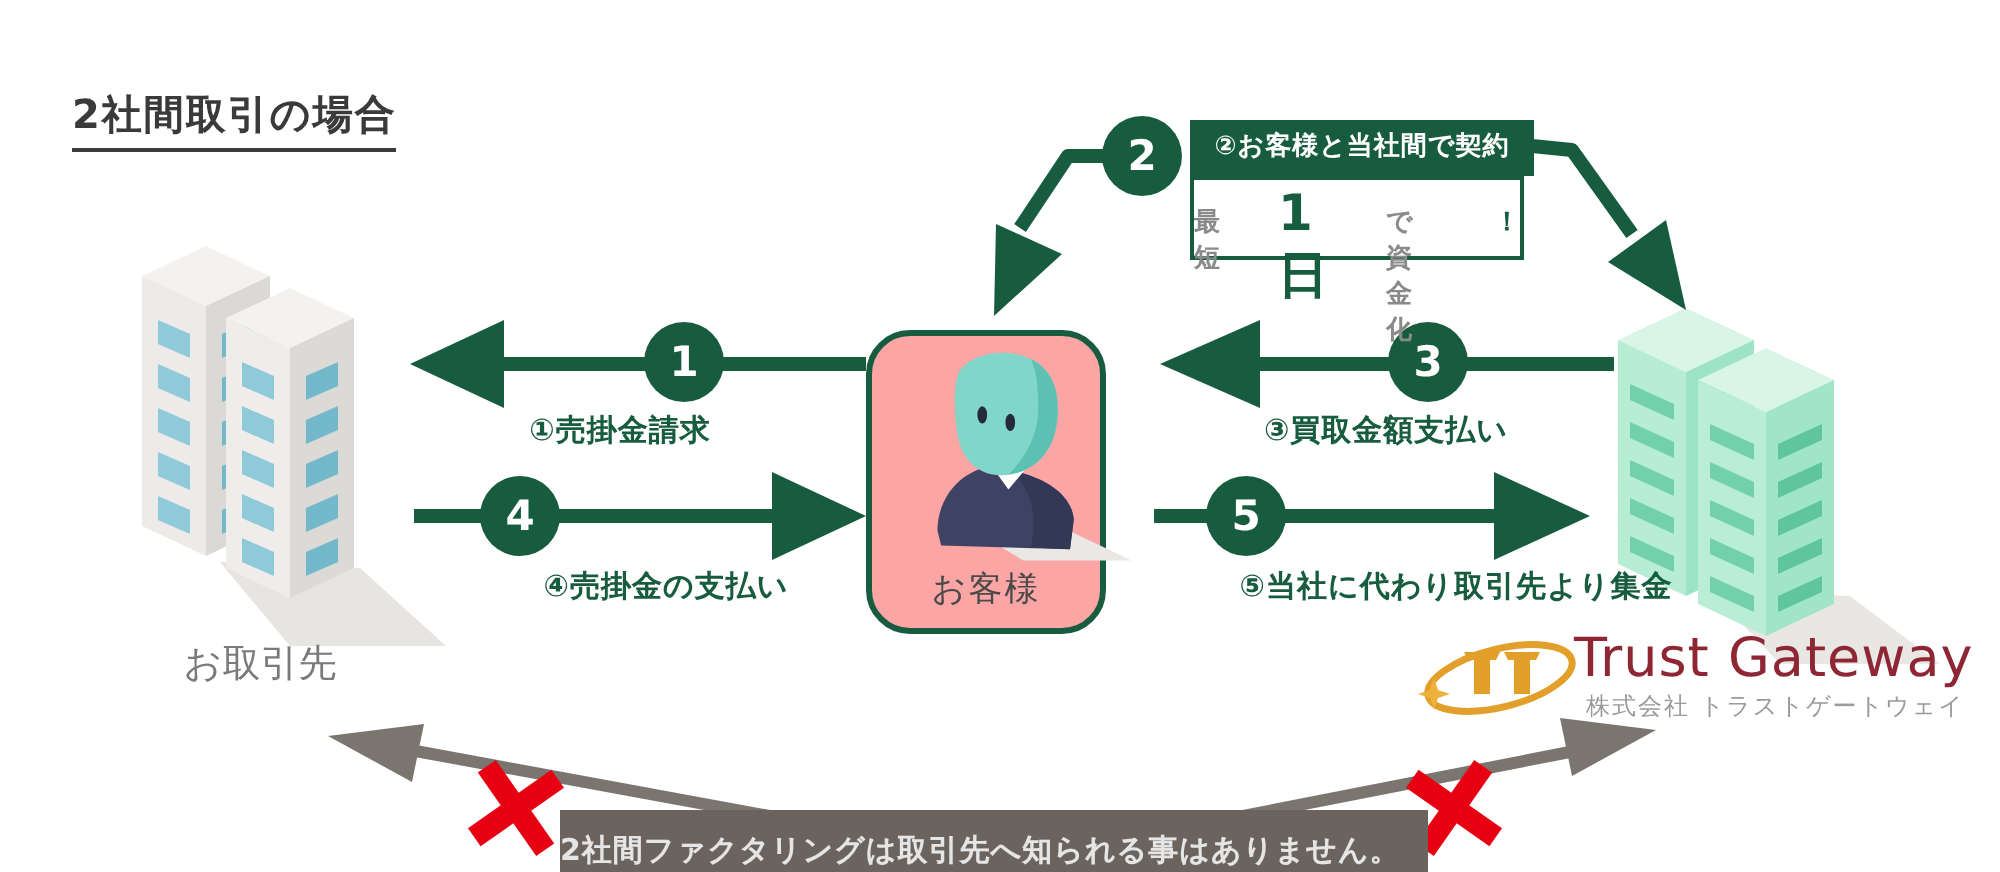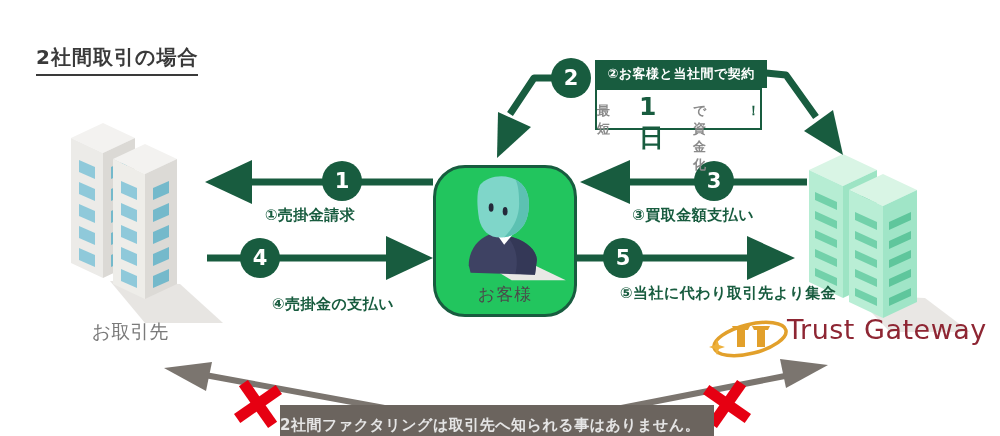--- a/index.html
+++ b/index.html
@@ -13,22 +13,22 @@
     position:absolute; left:36px; top:16px; font-size:20px; font-weight:bold;
     color:#3a3a3a; border-bottom:2px solid #3a3a3a; padding-bottom:3px; letter-spacing:1px;
     z-index:6;
   }
 
   .building-label {
     position:absolute; font-size:19px; color:#7a7a7a; text-align:center; z-index:6;
   }
 
   .customer-box {
-    position:absolute; left:433px; top:137px; width:144px; height:152px;
-    background:#22c55e; border:3px solid #185c3f; border-radius:32px; z-index:3;
+    position:absolute; left:433px; top:137px; width:120px; height:152px;
+    background:#fca5a5; border:3px solid #185c3f; border-radius:22px; z-index:3;
     box-sizing:border-box;
   }
   .customer-label {
     position:absolute; left:0; right:0; bottom:8px; text-align:center;
     font-size:17px; color:#4a4a4a; letter-spacing:1px;
   }
 
   .step-badge {
     position:absolute; width:40px; height:40px; border-radius:50%;
     background:#185c3f; color:#ffffff; font-size:21px; font-weight:bold;
@@ -219,21 +219,21 @@
   </div>
 
   <div class="step-badge" style="left:322px; top:133px;">1</div>
   <div class="step-badge" style="left:551px; top:30px;">2</div>
   <div class="step-badge" style="left:694px; top:133px;">3</div>
   <div class="step-badge" style="left:240px; top:210px;">4</div>
   <div class="step-badge" style="left:603px; top:210px;">5</div>
 
   <div class="step-label" style="left:220px; top:178px; width:180px;">①売掛金請求</div>
   <div class="step-label" style="left:603px; top:178px; width:180px;">③買取金額支払い</div>
-  <div class="step-label" style="left:233px; top:267px; width:200px;">④売掛金の支払い</div>
+  <div class="step-label" style="left:233px; top:256px; width:200px;">④売掛金の支払い</div>
   <div class="step-label" style="left:583px; top:256px; width:290px;">⑤当社に代わり取引先より集金</div>
 
   <div class="contract-label">②お客様と当社間で契約</div>
   <div class="fast-funding">
     <span class="ff-small">最短</span>
     <span class="ff-big">1日</span>
     <span class="ff-small">で資金化</span>
     <span class="ff-ex">！</span>
   </div>
 
@@ -243,16 +243,17 @@
     </g>
     <g fill="#e2a02b">
       <polygon points="24,11 42,11 40,15 26,15"></polygon>
         <rect x="29" y="15" width="8" height="17"></rect>
       <polygon points="44,11 62,11 60,15 46,15"></polygon>
         <rect x="49" y="15" width="8" height="17"></rect>
     </g>
     <path d="M9,24 L11,30 L17,32 L11,34 L9,40 L7,34 L1,32 L7,30 Z" fill="#eeb13c"></path>
   </svg>
   <div class="logo-text">Trust Gateway</div>
+  <div class="logo-subtext">株式会社 トラストゲートウェイ</div>
 
   <div class="bottom-banner">2社間ファクタリングは取引先へ知られる事はありません。</div>
 
 </div>
 
 </body></html>

